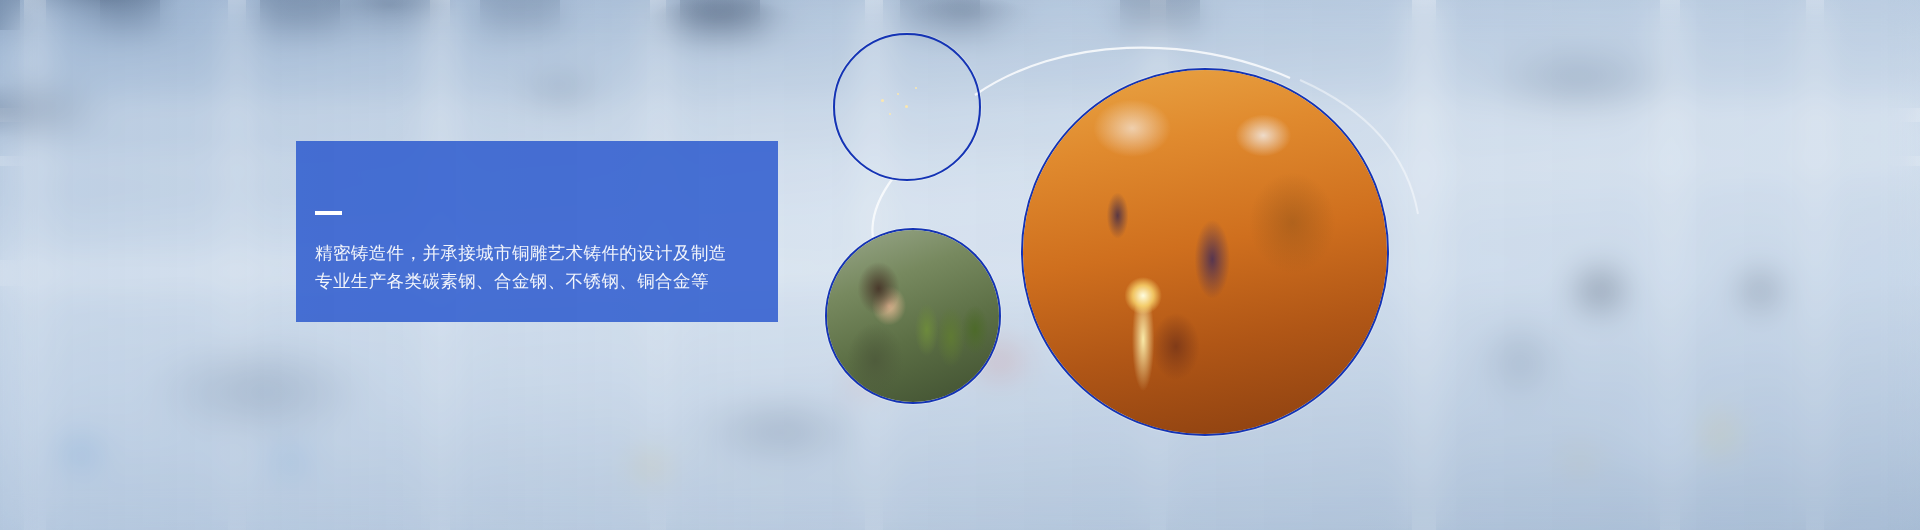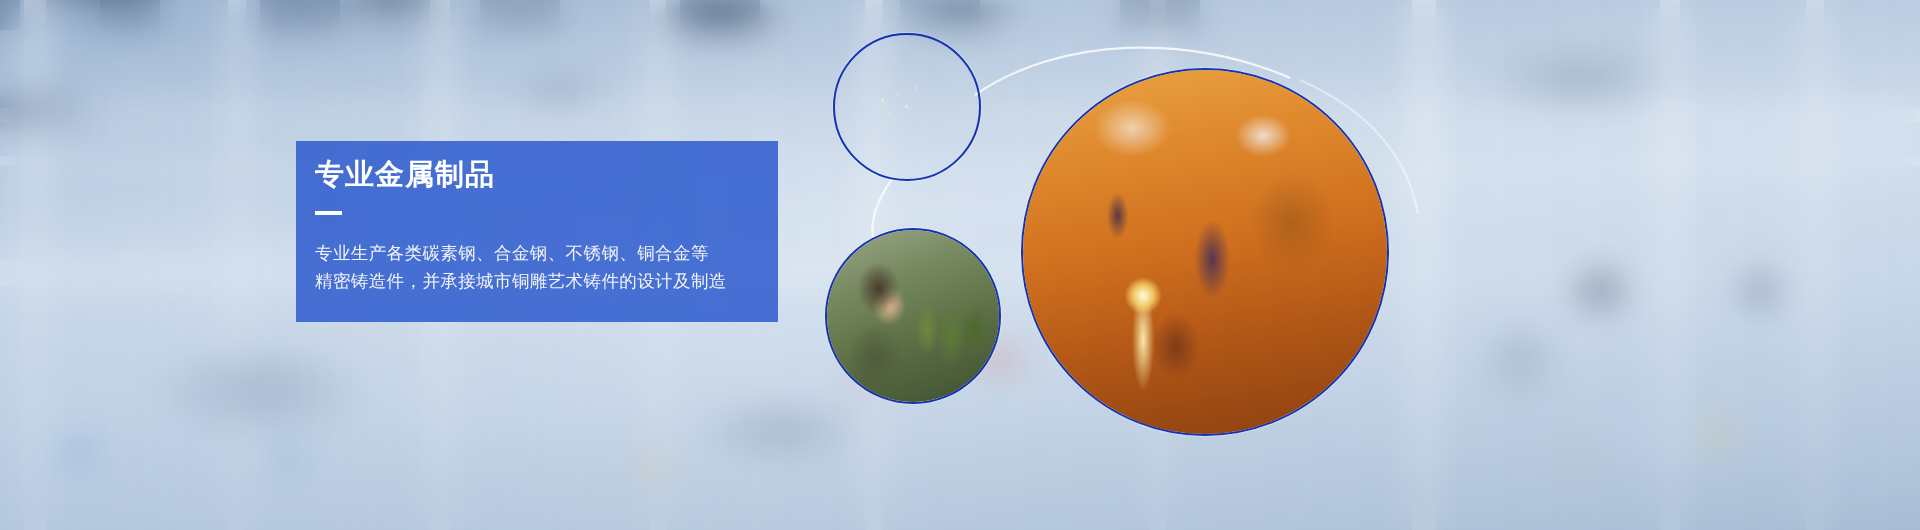--- a/index.html
+++ b/index.html
@@ -204,22 +204,21 @@
   <div class="photo-circle" id="circle-foundry">
     <div class="photo-inner"></div>
   </div>
 
   <div class="photo-circle" id="circle-worker">
     <div class="photo-inner"></div>
   </div>
 
   <div id="text-panel">
     <div class="panel-inner">
-      <h1 id="panel-title">专业金属制品</h1>
       <div id="panel-divider"></div>
       <p id="panel-body">
+        <span class="body-line">精密铸造件，并承接城市铜雕艺术铸件的设计及制造</span>
         <span class="body-line">专业生产各类碳素钢、合金钢、不锈钢、铜合金等</span>
-        <span class="body-line">精密铸造件，并承接城市铜雕艺术铸件的设计及制造</span>
       </p>
     </div>
   </div>
 
 </div>
 
 </body></html>

